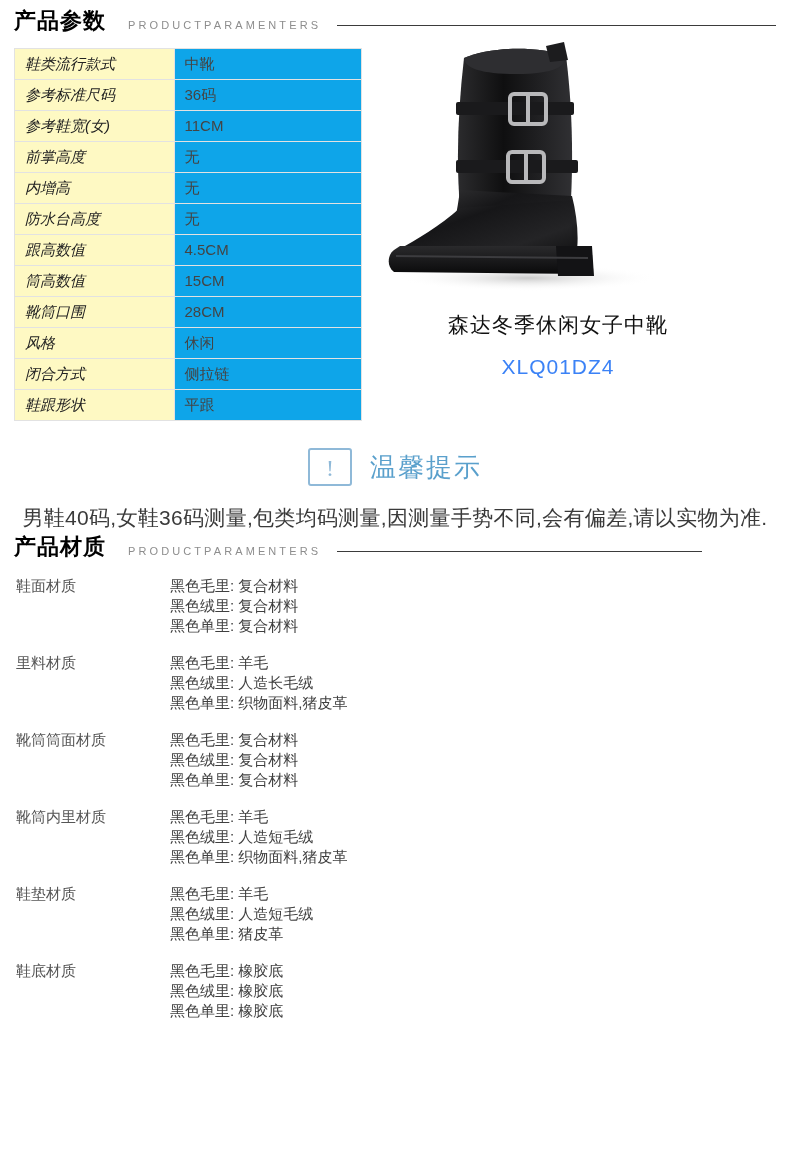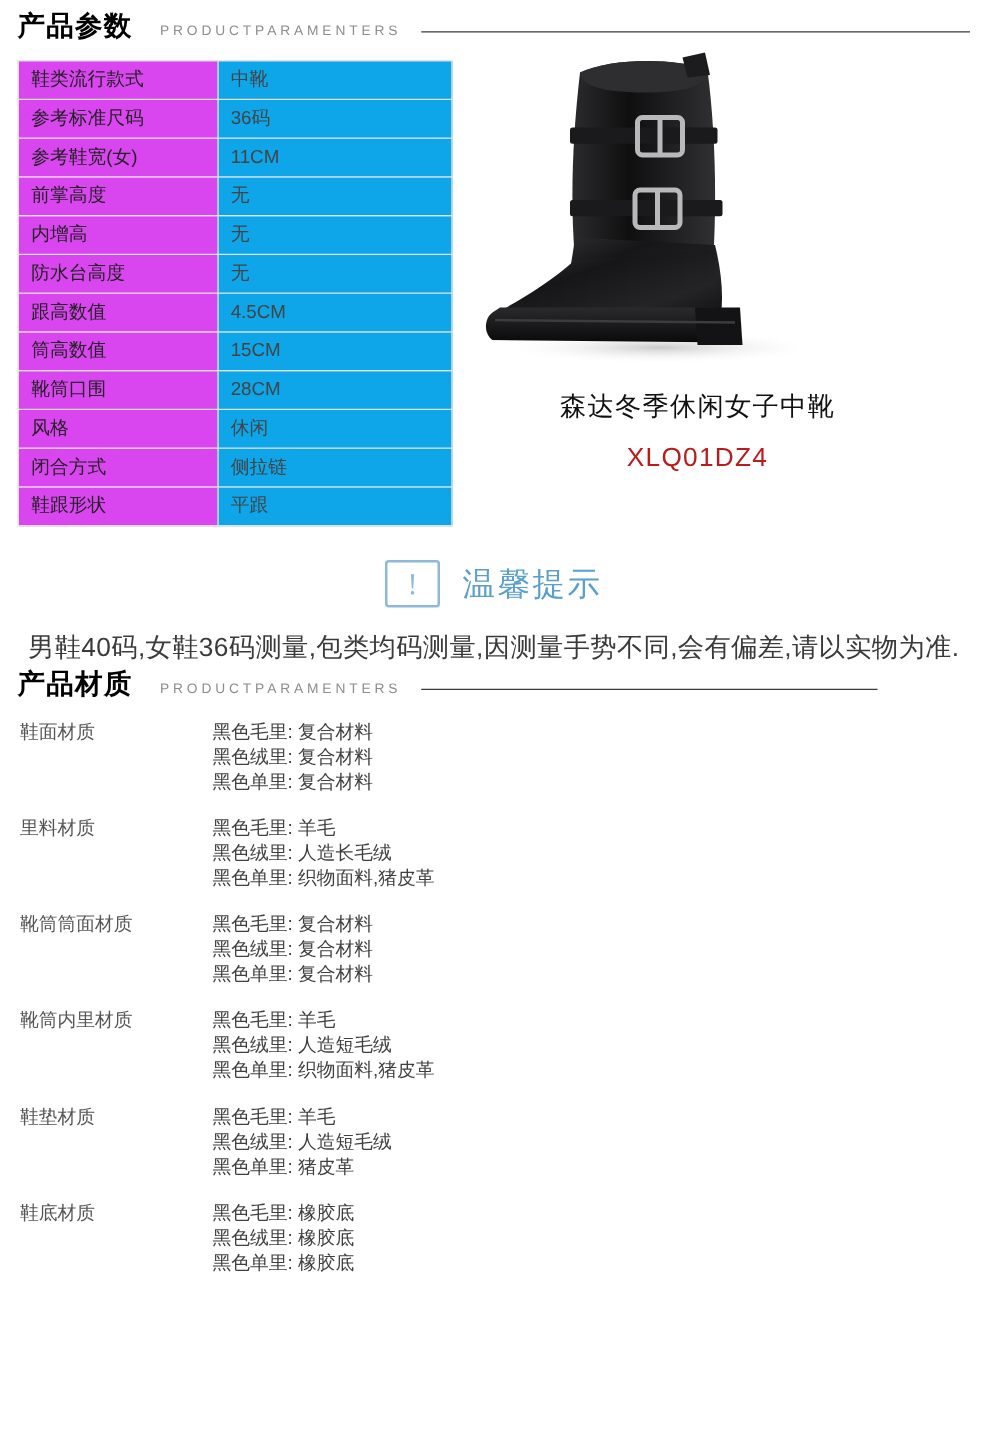--- a/index.html
+++ b/index.html
@@ -68,22 +68,23 @@
     font-size: 15px;
     color: #333;
     padding: 0 0 0 10px;
     vertical-align: middle;
     line-height: 30px;
     height: 30px;
     box-sizing: border-box;
   }
   #params-table td.k {
     width: 160px;
-    background: #d946ef;
+    background: #fef9c3;
     color: #222;
+    font-style: italic;
   }
   #params-table td.v {
     width: 188px;
     background: #0ea5e9;
     color: #444;
     border-left: none;
   }
 
   
   #product-visual {
@@ -99,21 +100,21 @@
     position: relative;
   }
   .prod-title {
     font-size: 21px;
     color: #111;
     margin-top: 16px;
     letter-spacing: 1px;
   }
   .prod-code {
     font-size: 21px;
-    color: #b91c1c;
+    color: #3b82f6;
     margin-top: 16px;
     letter-spacing: 1px;
   }
 
   
   #tips {
     position: absolute;
     left: 0;
     top: 448px;
     width: 790px;

